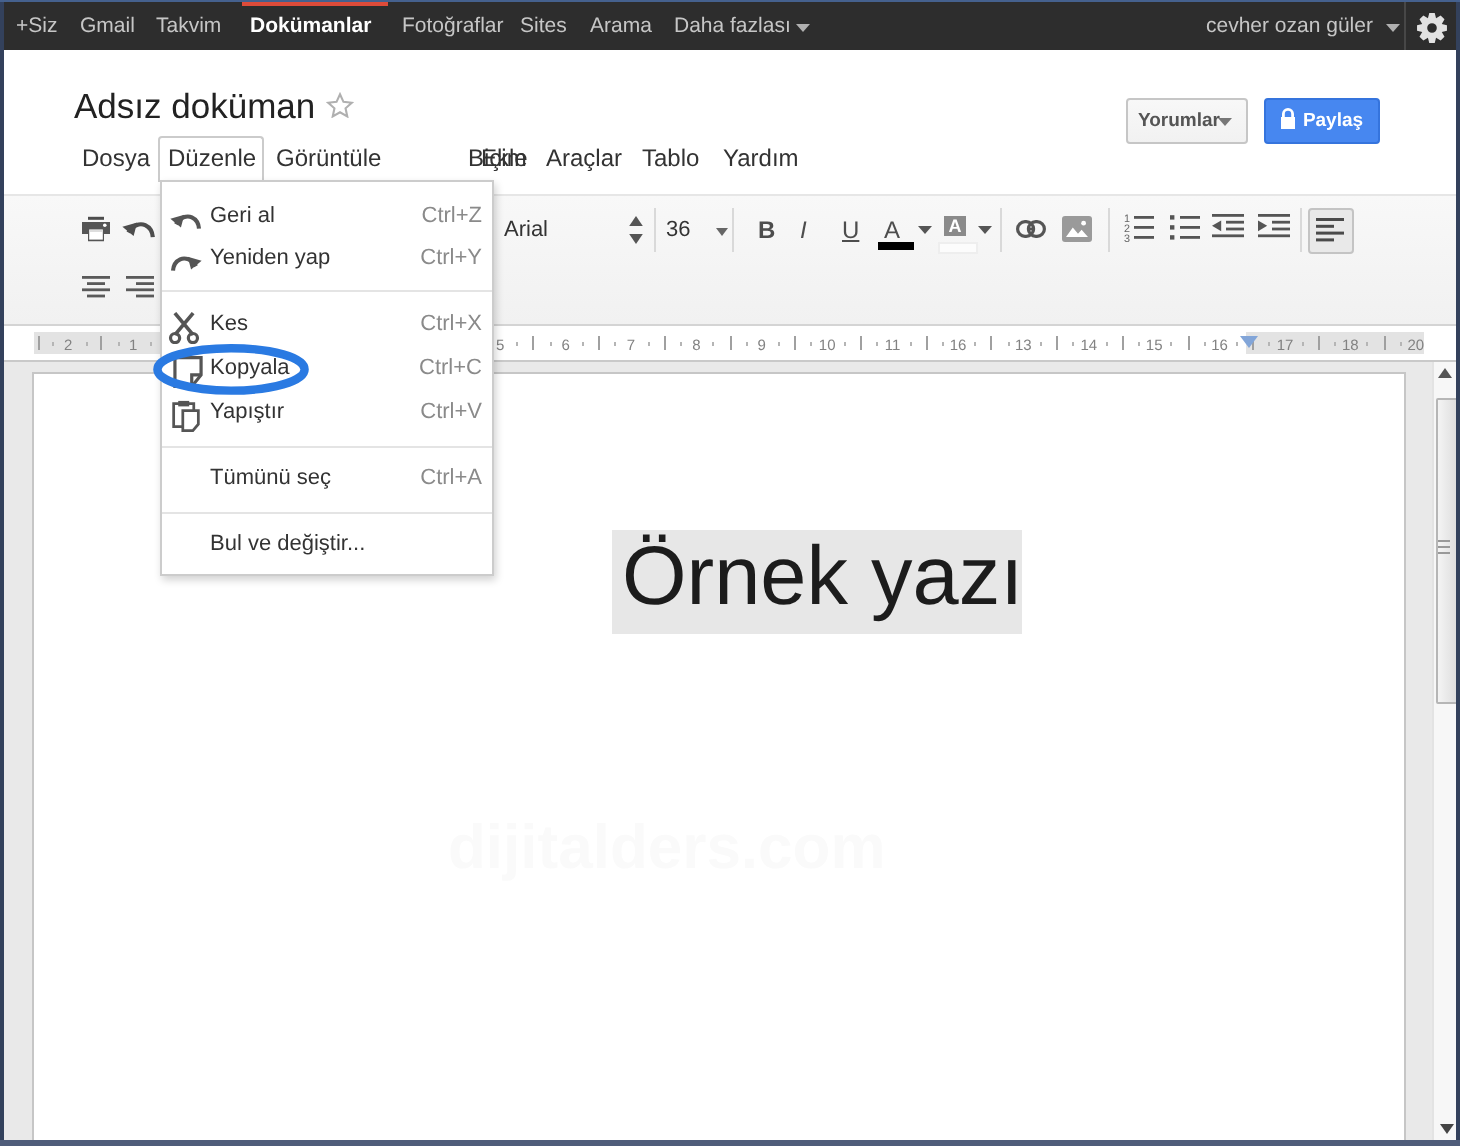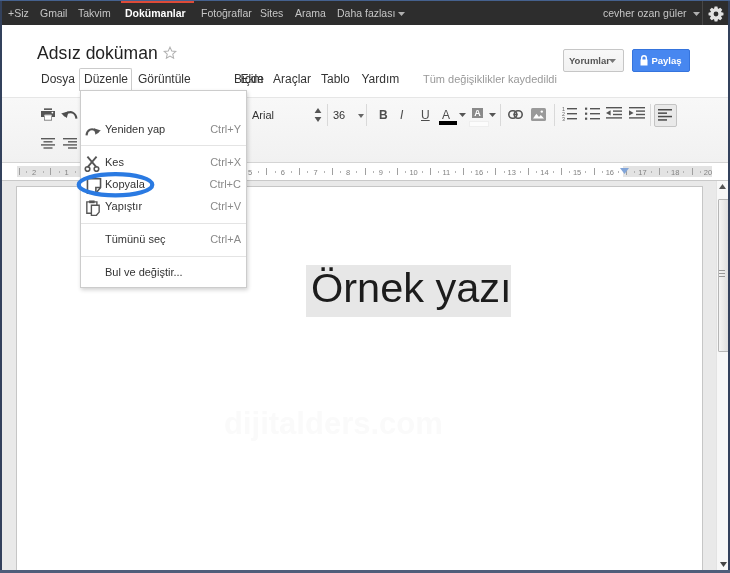--- a/index.html
+++ b/index.html
@@ -94,21 +94,20 @@
   <div id="menubar">
     <div class="mi" style="left:41px;">Dosya</div>
     <div class="mi" style="left:84px;">Düzenle</div>
     <div class="mi" style="left:138px;">Görüntüle</div>
     <div class="mi" style="left:199.5px;padding-left:41px;">Ekle</div>
     <div class="mi" style="left:234px;">Biçim</div>
     <div class="mi" style="left:273px;">Araçlar</div>
     <div class="mi" style="left:321px;">Tablo</div>
     <div class="mi" style="left:361.5px;">Yardım</div>
   </div>
-  <div class="abs" id="savemsg">Tüm değişiklikler kaydedildi</div>
 
   <div class="abs" id="toolbar"></div>
   <svg class="abs" style="left:41px;top:108px;" width="14" height="13" viewBox="0 0 14 13">
 <rect x="3" y="0.4" width="8" height="1.5" fill="#4d4d4d"></rect>
 <path fill="#555" d="M0 3h14v6h-3v3.6H3V9H0z"></path>
 <rect x="3.6" y="6.8" width="6.8" height="5" fill="#fff"></rect>
 <rect x="3.6" y="6.8" width="6.8" height="1.2" fill="#ddd"></rect>
 <circle cx="11.4" cy="4.6" r="0.9" fill="#fff"></circle>
 </svg>
 <svg class="abs" style="left:61px;top:108px;" width="17" height="12" viewBox="0 0 17 12">
@@ -310,20 +309,28 @@
       <path fill="#555" d="M3.5 0L7 5H0z"></path>
     </svg>
 <svg class="abs" style="left:720px;top:562px;" width="7" height="5" viewBox="0 0 7 5">
       <path fill="#444" d="M0 0h7L3.5 5z"></path>
     </svg>
 <div class="abs" style="left:719px;top:270px;width:6px;height:1px;background:#999;"></div>
 <div class="abs" style="left:719px;top:273px;width:6px;height:1px;background:#999;"></div>
 <div class="abs" style="left:719px;top:276px;width:6px;height:1px;background:#999;"></div>
 
   <div class="abs" id="dmenu">
+<div class="mrow" style="top:7.0px;">
+<svg class="micon" style="left:4px;top:4px;" width="15" height="11" viewBox="0 0 17 12">
+          <path fill="none" stroke="#555" stroke-width="2.2" d="M3.2 8.2 C5.2 4.6 9 3.4 11.6 4.6 C14 5.7 15.2 7.8 15.4 10.6"></path>
+          <path fill="#555" d="M0.2 5.4 L7.6 3.2 5.8 10z"></path>
+        </svg>
+<div class="mtxt">Geri al</div>
+<div class="msc">Ctrl+Z</div>
+</div>
 <div class="mrow" style="top:27.5px;">
 <svg class="micon" style="left:4px;top:4px;" width="15" height="11" viewBox="0 0 17 12">
           <path fill="none" stroke="#555" stroke-width="2.2" d="M13.8 8.2 C11.8 4.6 8 3.4 5.4 4.6 C3 5.7 1.8 7.8 1.6 10.6"></path>
           <path fill="#555" d="M16.8 5.4 L9.4 3.2 11.2 10z"></path>
         </svg>
 <div class="mtxt">Yeniden yap</div>
 <div class="msc">Ctrl+Y</div>
 </div>
 <div class="msep" style="top:53.6px;"></div>
 <div class="mrow" style="top:61.0px;">

